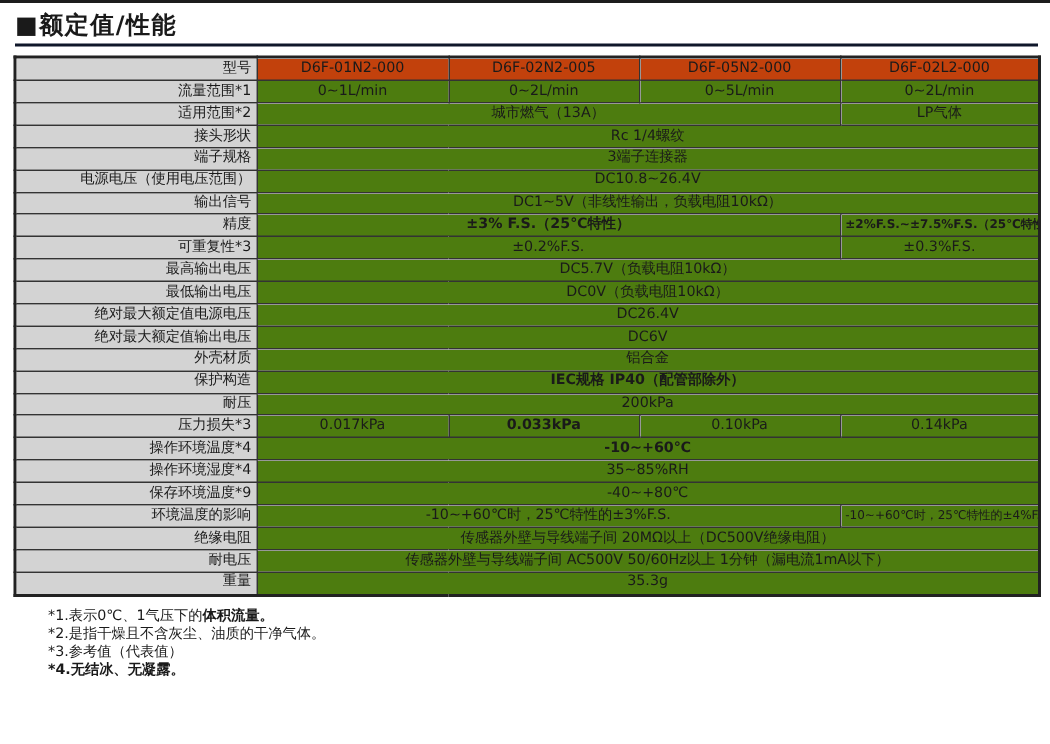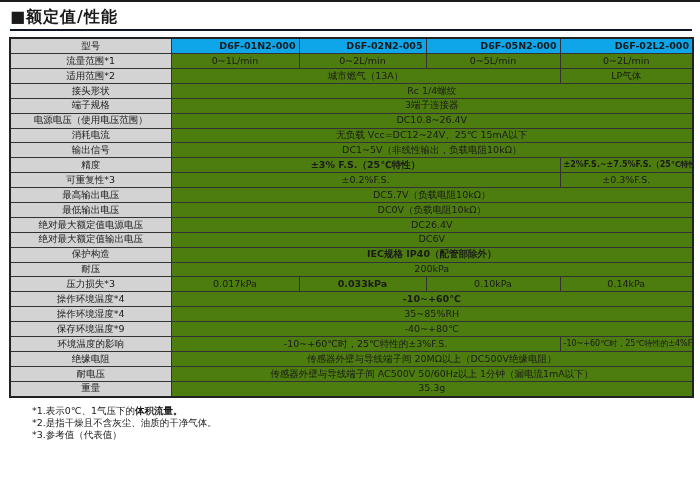--- a/index.html
+++ b/index.html
@@ -19,24 +19,24 @@
   table.spec{
     margin:6px 0 0 9px;width:683px;table-layout:fixed;
     border-collapse:collapse;border:2px solid #222;
     font-size:9.5px;line-height:1.1;
   }
   table.spec th, table.spec td{
     border:1px solid #333;height:13.9px;padding:0 3px;
     overflow:hidden;white-space:nowrap;
   }
   td.lbl, th.lbl{
-    background:#d3d3d3;text-align:center;font-weight:normal;
+    background:#d3d3d3;text-align:right;font-weight:normal;
     border-right:2px solid #333;width:158px;
   }
-  th.mdl{background:#0ea5e9;text-align:right;font-weight:bold;}
+  th.mdl{background:#c2410c;text-align:center;font-weight:normal;}
   td.val{text-align:center;background:#4d7c0f;}
   .b{font-weight:bold;}
   .sm{font-size:8px;}
   .footnotes{margin:7px 0 0 12px;font-size:9.5px;line-height:12px;}
   .fn{white-space:nowrap;margin-left:20px;}
 </style>
 </head>
 <body>
 
 <div class="top-rule"></div>
@@ -81,24 +81,20 @@
       </tr>
       <tr>
         <td class="lbl">端子规格</td>
         <td class="val" colspan="4">3端子连接器</td>
       </tr>
       <tr>
         <td class="lbl">电源电压（使用电压范围）</td>
         <td class="val" colspan="4">DC10.8~26.4V</td>
       </tr>
       <tr>
-        <td class="lbl">消耗电流</td>
-        <td class="val" colspan="4">无负载 Vcc=DC12~24V、25℃ 15mA以下</td>
-      </tr>
-      <tr>
         <td class="lbl">输出信号</td>
         <td class="val" colspan="4">DC1~5V（非线性输出，负载电阻10kΩ）</td>
       </tr>
       <tr>
         <td class="lbl">精度</td>
         <td class="val b" colspan="3">±3% F.S.（25℃特性）</td>
         <td class="val b sm">±2%F.S.~±7.5%F.S.（25℃特性）</td>
       </tr>
       <tr>
         <td class="lbl">可重复性*3</td>
@@ -113,20 +109,24 @@
         <td class="lbl">最低输出电压</td>
         <td class="val" colspan="4">DC0V（负载电阻10kΩ）</td>
       </tr>
       <tr>
         <td class="lbl">绝对最大额定值电源电压</td>
         <td class="val" colspan="4">DC26.4V</td>
       </tr>
       <tr>
         <td class="lbl">绝对最大额定值输出电压</td>
         <td class="val" colspan="4">DC6V</td>
+      </tr>
+      <tr>
+        <td class="lbl">外壳材质</td>
+        <td class="val" colspan="4">铝合金</td>
       </tr>
       <tr>
         <td class="lbl">保护构造</td>
         <td class="val b" colspan="4">IEC规格 IP40（配管部除外）</td>
       </tr>
       <tr>
         <td class="lbl">耐压</td>
         <td class="val" colspan="4">200kPa</td>
       </tr>
       <tr>
@@ -165,13 +165,14 @@
         <td class="lbl b">重量</td>
         <td class="val" colspan="4">35.3g</td>
       </tr>
     </tbody>
 </table>
 
 <div class="footnotes">
   <div class="fn"><span>*1.表示0℃、1气压下的</span><span class="b">体积流量。</span></div>
   <div class="fn"><span>*2.是指干燥且不含灰尘、油质的干净气体。</span><span class="b"></span></div>
   <div class="fn"><span>*3.参考值（代表值）</span><span class="b"></span></div>
+  <div class="fn"><span></span><span class="b">*4.无结冰、无凝露。</span></div>
 </div>
 
 </body></html>

